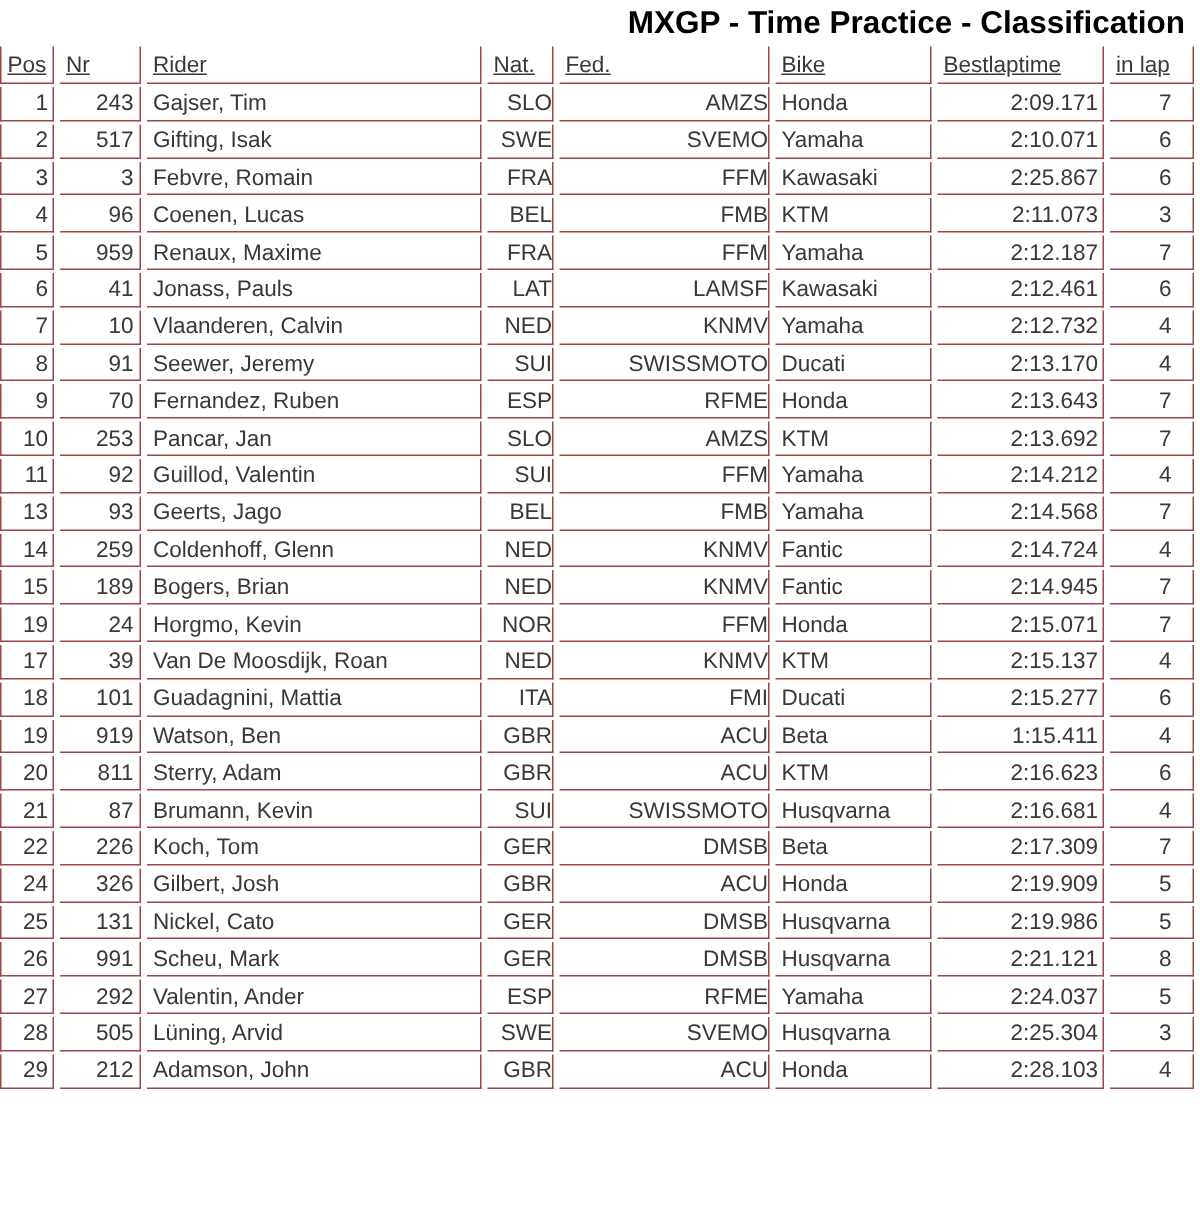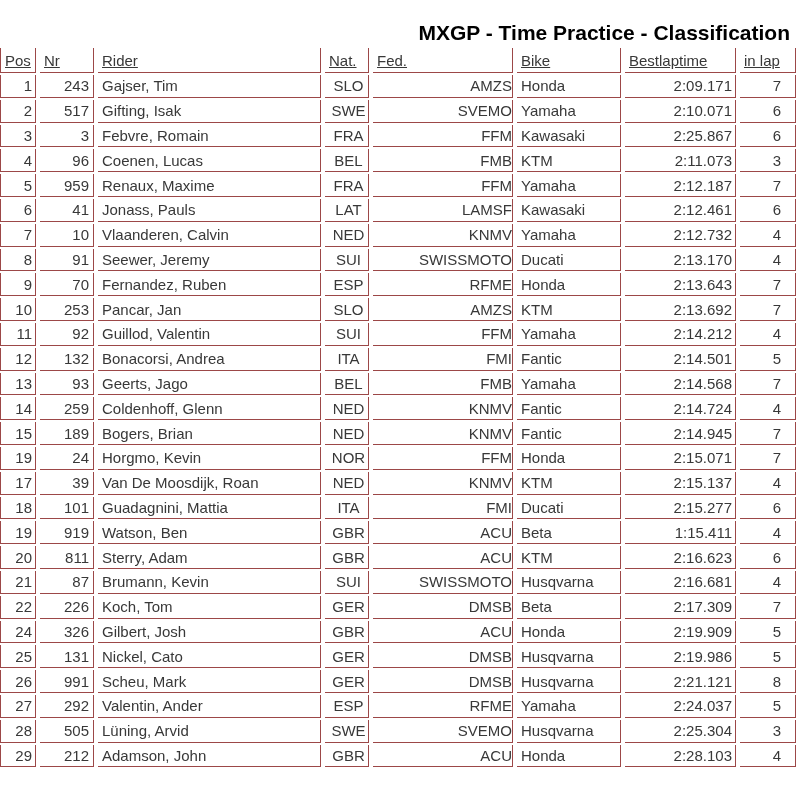--- a/index.html
+++ b/index.html
@@ -10,21 +10,21 @@
   }
   *{margin:0;padding:0;}
   html,body{background:var(--bg);}
   body{
     width:800px;height:809px;overflow:hidden;
     font-family:"Liberation Sans","DejaVu Sans",sans-serif;
     color:var(--text);
   }
   .title{
     width:800px;
-    margin-top:20px;
+    margin-top:3px;
     text-align:right;
     padding-right:10px;
     box-sizing:border-box;
     font-size:21px;
     font-weight:bold;
     line-height:26px;
     color:var(--title);
     white-space:nowrap;
   }
   table.results{
@@ -59,21 +59,21 @@
   col.w-rider{width:223px;}
   col.w-nat{width:44px;}
   col.w-fed{width:140px;}
   col.w-bike{width:104px;}
   col.w-best{width:111px;}
   col.w-inlap{width:56px;}
   
   td.c-pos{text-align:right;padding-right:3px;}
   td.c-nr{text-align:right;padding-right:4px;}
   td.c-rider{text-align:left;padding-left:4px;}
-  td.c-nat{text-align:center;padding-left:4px;}
+  td.c-nat{text-align:right;padding-left:4px;}
   td.c-fed{text-align:right;padding-left:4px;}
   td.c-bike{text-align:left;padding-left:4px;}
   td.c-best{text-align:right;padding-right:3px;}
   td.c-inlap{text-align:right;padding-right:14px;}
 </style>
 </head>
 <body>
 
 <div class="title">MXGP - Time Practice - Classification</div>
 
@@ -205,30 +205,20 @@
     <td class="c-pos">11</td>
     <td class="c-nr">92</td>
     <td class="c-rider">Guillod, Valentin</td>
     <td class="c-nat">SUI</td>
     <td class="c-fed">FFM</td>
     <td class="c-bike">Yamaha</td>
     <td class="c-best">2:14.212</td>
     <td class="c-inlap">4</td>
   </tr>
       <tr>
-    <td class="c-pos">12</td>
-    <td class="c-nr">132</td>
-    <td class="c-rider">Bonacorsi, Andrea</td>
-    <td class="c-nat">ITA</td>
-    <td class="c-fed">FMI</td>
-    <td class="c-bike">Fantic</td>
-    <td class="c-best">2:14.501</td>
-    <td class="c-inlap">5</td>
-  </tr>
-      <tr>
     <td class="c-pos">13</td>
     <td class="c-nr">93</td>
     <td class="c-rider">Geerts, Jago</td>
     <td class="c-nat">BEL</td>
     <td class="c-fed">FMB</td>
     <td class="c-bike">Yamaha</td>
     <td class="c-best">2:14.568</td>
     <td class="c-inlap">7</td>
   </tr>
       <tr>

